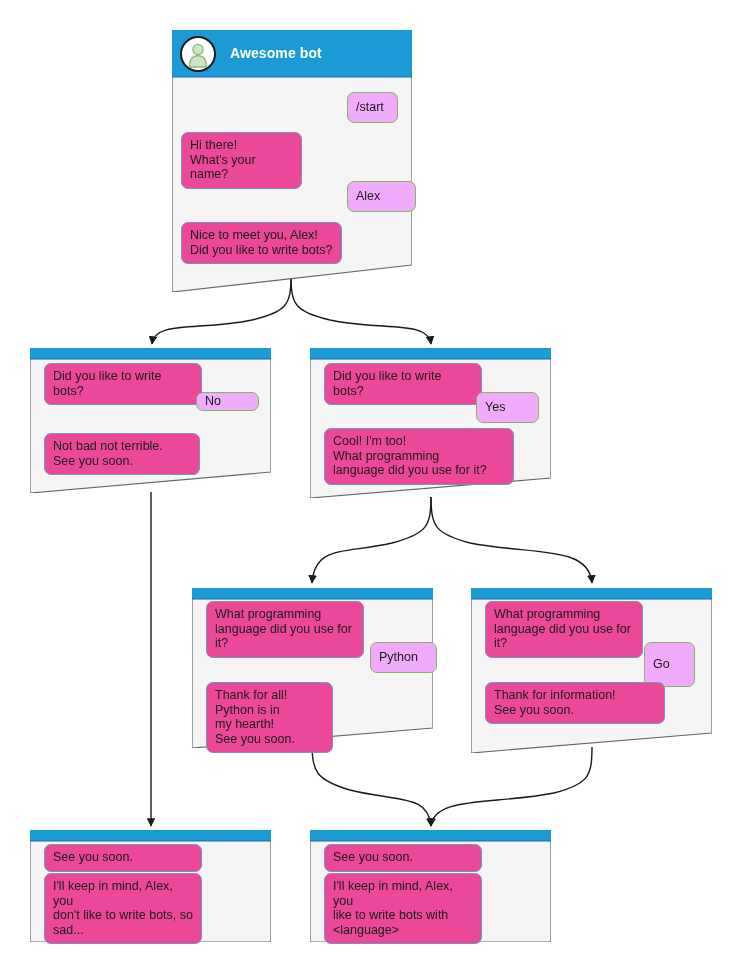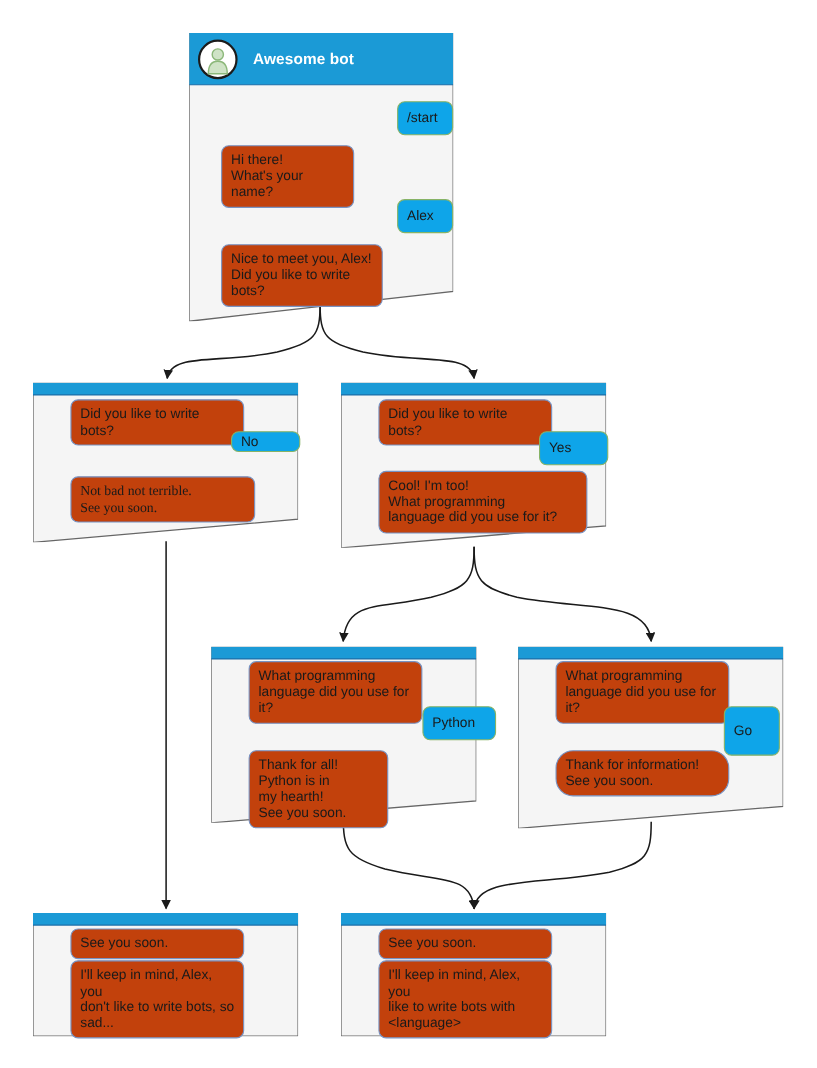--- a/index.html
+++ b/index.html
@@ -63,29 +63,27 @@
     position: absolute;
     box-sizing: border-box;
     font-size: 12.5px;
     line-height: 14.5px;
     color: #1a1a1a;
     border-radius: 7px;
     padding: 5px 8px 6px 8px;
     white-space: pre-line;
   }
   .bubble.bot {
-    background: #c2410c;
+    background: #ec4899;
     border: 1px solid #7793c4;
-    margin-left: 20px;
   }
   .bubble.user {
-    background: #0ea5e9;
+    background: #f0abfc;
     border: 1px solid #87b366;
     text-align: left;
-    margin-left: 14px;
   }
   .bubble.user.center {
     display: flex;
     align-items: center;
   }
 </style>
 </head>
 <body>
 
 <div id="canvas">
@@ -126,38 +124,38 @@
       </svg>
     </div>
 
     <div class="node-title" style="left:58px; top:15px;">Awesome bot</div>
 
     <div class="bubble user center" style="left:175px; top:62px; width:51px; height:31px;">/start</div>
 
     <div class="bubble bot" style="left:9px; top:102px; width:121px;">Hi there!
 What's your name?</div>
 
-    <div class="bubble user center" style="left:175px; top:151px; width:51px; height:31px;">Alex</div>
-
-    <div class="bubble bot" style="left:9px; top:192px; width:147px;">Nice to meet you, Alex!
+    <div class="bubble user center" style="left:175px; top:151px; width:69px; height:31px;">Alex</div>
+
+    <div class="bubble bot" style="left:9px; top:192px; width:161px;">Nice to meet you, Alex!
 Did you like to write bots?</div>
   </div>
 
   <div class="node" style="left:30px; top:348px; width:241px; height:145px;">
     <svg class="node-shape" viewBox="0 0 241 145" preserveAspectRatio="none">
       <path d="M 0,0 L 241,0 L 241,124 L 0,145 Z" fill="#f5f5f5" stroke="#666666" stroke-width="1.2"></path>
       <path d="M 0,0 L 241,0 L 241,11 L 0,11 Z" fill="#1b9ad6" stroke="none"></path>
       <path d="M 0,11 L 241,11" stroke="#1b6ea8" stroke-width="1"></path>
     </svg>
 
     <div class="bubble bot" style="left:14px; top:15px; width:158px;">Did you like to write bots?</div>
 
     <div class="bubble user center" style="left:166px; top:44px; width:63px; height:19px;">No</div>
 
-    <div class="bubble bot" style="left:14px; top:85px; width:168px;font-family:Liberation Serif, serif;">Not bad not terrible.
+    <div class="bubble bot" style="left:14px; top:85px; width:156px;">Not bad not terrible.
 See you soon.</div>
   </div>
 
   <div class="node" style="left:310px; top:348px; width:241px; height:150px;">
     <svg class="node-shape" viewBox="0 0 241 150" preserveAspectRatio="none">
       <path d="M 0,0 L 241,0 L 241,130 L 0,150 Z" fill="#f5f5f5" stroke="#666666" stroke-width="1.2"></path>
       <path d="M 0,0 L 241,0 L 241,11 L 0,11 Z" fill="#1b9ad6" stroke="none"></path>
       <path d="M 0,11 L 241,11" stroke="#1b6ea8" stroke-width="1"></path>
     </svg>
 
@@ -192,21 +190,21 @@
       <path d="M 0,0 L 241,0 L 241,145 L 0,165 Z" fill="#f5f5f5" stroke="#666666" stroke-width="1.2"></path>
       <path d="M 0,0 L 241,0 L 241,11 L 0,11 Z" fill="#1b9ad6" stroke="none"></path>
       <path d="M 0,11 L 241,11" stroke="#1b6ea8" stroke-width="1"></path>
     </svg>
 
     <div class="bubble bot" style="left:14px; top:13px; width:158px;">What programming
 language did you use for it?</div>
 
     <div class="bubble user center" style="left:173px; top:54px; width:51px; height:45px;">Go</div>
 
-    <div class="bubble bot" style="left:14px; top:94px; width:158px;border-radius:16px;">Thank for information!
+    <div class="bubble bot" style="left:14px; top:94px; width:180px;">Thank for information!
 See you soon.</div>
   </div>
 
   <div class="node" style="left:30px; top:830px; width:241px; height:112px;">
     <svg class="node-shape" viewBox="0 0 241 112" preserveAspectRatio="none">
       <path d="M 0,0 L 241,0 L 241,112 L 0,112 Z" fill="#f5f5f5" stroke="#666666" stroke-width="1.2"></path>
       <path d="M 0,0 L 241,0 L 241,11 L 0,11 Z" fill="#1b9ad6" stroke="none"></path>
       <path d="M 0,11 L 241,11" stroke="#1b6ea8" stroke-width="1"></path>
     </svg>
 

